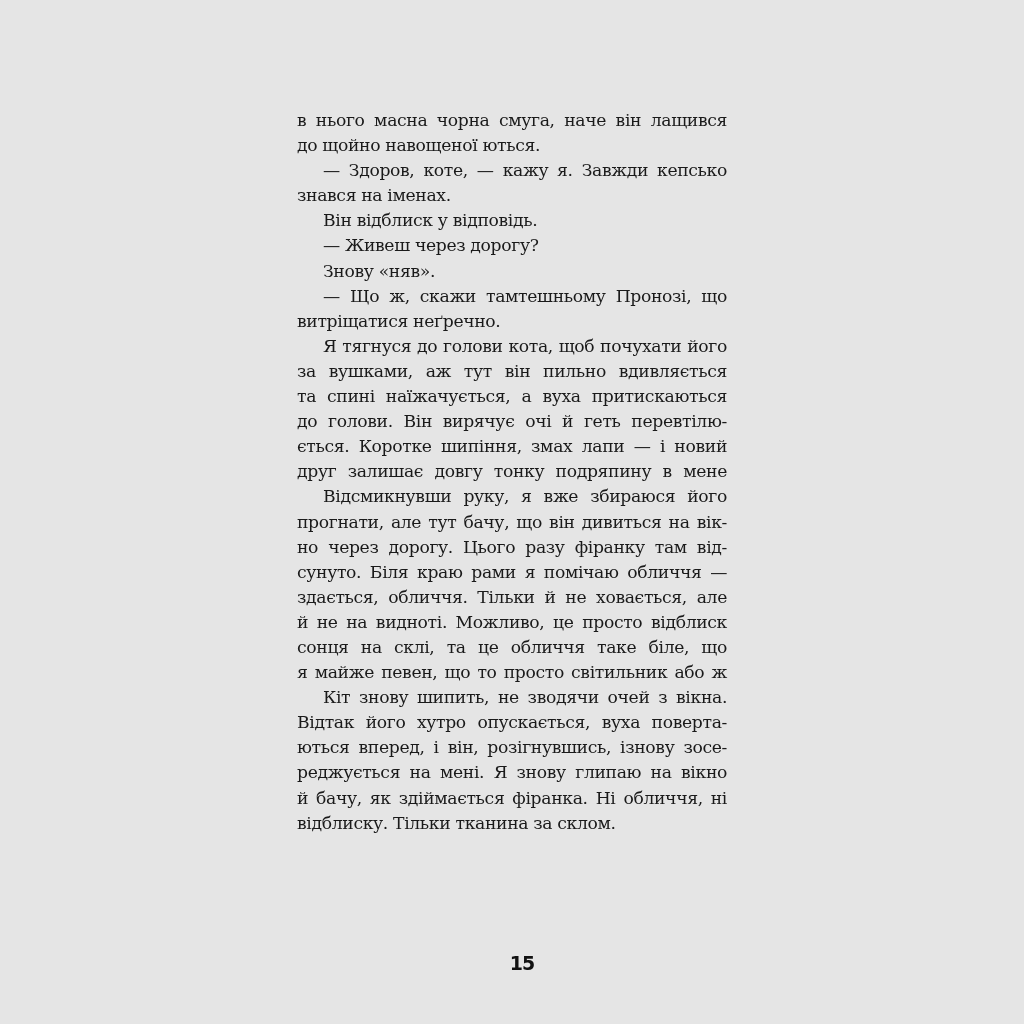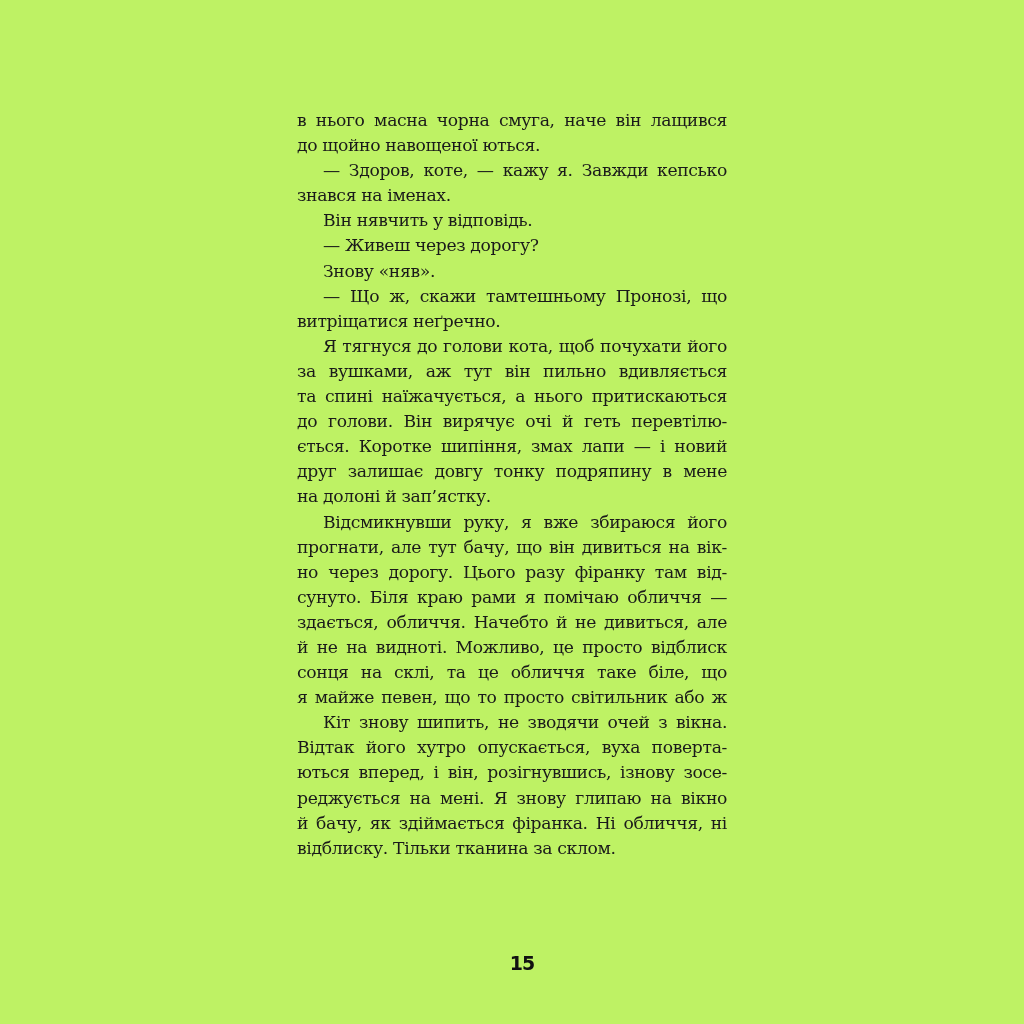--- a/index.html
+++ b/index.html
@@ -10,21 +10,21 @@
     body {
       width: 1024px;
       height: 1024px;
       position: relative;
       overflow: hidden;
     }
     .page {
       position: absolute;
       left: 0; top: 0;
       width: 1024px; height: 1024px;
-      background: #bef264;
+      background: #e5e5e5;
     }
     .text-block {
       position: absolute;
       left: 297px;
       top: 108px;
       width: 430px;
       font-family: "DejaVu Serif", "Liberation Serif", serif;
       font-size: 17.2px;
       line-height: 25.1px;
       color: #1a1a1a;
@@ -59,37 +59,36 @@
   </style>
 </head>
 <body>
 
 <div class="page">
   <div class="text-block">
     <span class="line">в нього масна чорна смуга, наче він лащився</span>
     <span class="line last">до щойно навощеної ються.</span>
     <span class="line indent">— Здоров, коте, — кажу я. Завжди кепсько</span>
     <span class="line last">знався на іменах.</span>
-    <span class="line indent last">Він нявчить у відповідь.</span>
+    <span class="line indent last">Він відблиск у відповідь.</span>
     <span class="line indent last">— Живеш через дорогу?</span>
     <span class="line indent last">Знову «няв».</span>
     <span class="line indent">— Що ж, скажи тамтешньому Пронозі, що</span>
     <span class="line last">витріщатися неґречно.</span>
     <span class="line indent">Я тягнуся до голови кота, щоб почухати його</span>
     <span class="line">за вушками, аж тут він пильно вдивляється</span>
-    <span class="line">та спині наїжачується, а нього притискаються</span>
+    <span class="line">та спині наїжачується, а вуха притискаються</span>
     <span class="line">до голови. Він вирячує очі й геть перевтілю-</span>
     <span class="line">ється. Коротке шипіння, змах лапи — і новий</span>
     <span class="line">друг залишає довгу тонку подряпину в мене</span>
-    <span class="line last">на долоні й зап’ястку.</span>
     <span class="line indent">Відсмикнувши руку, я вже збираюся його</span>
     <span class="line">прогнати, але тут бачу, що він дивиться на вік-</span>
     <span class="line">но через дорогу. Цього разу фіранку там від-</span>
     <span class="line">сунуто. Біля краю рами я помічаю обличчя —</span>
-    <span class="line">здається, обличчя. Начебто й не дивиться, але</span>
+    <span class="line">здається, обличчя. Тільки й не ховається, але</span>
     <span class="line">й не на видноті. Можливо, це просто відблиск</span>
     <span class="line">сонця на склі, та це обличчя таке біле, що</span>
     <span class="line">я майже певен, що то просто світильник або ж</span>
     <span class="line indent">Кіт знову шипить, не зводячи очей з вікна.</span>
     <span class="line">Відтак його хутро опускається, вуха поверта-</span>
     <span class="line">ються вперед, і він, розігнувшись, ізнову зосе-</span>
     <span class="line">реджується на мені. Я знову глипаю на вікно</span>
     <span class="line">й бачу, як здіймається фіранка. Ні обличчя, ні</span>
     <span class="line last">відблиску. Тільки тканина за склом.</span>
   </div>

